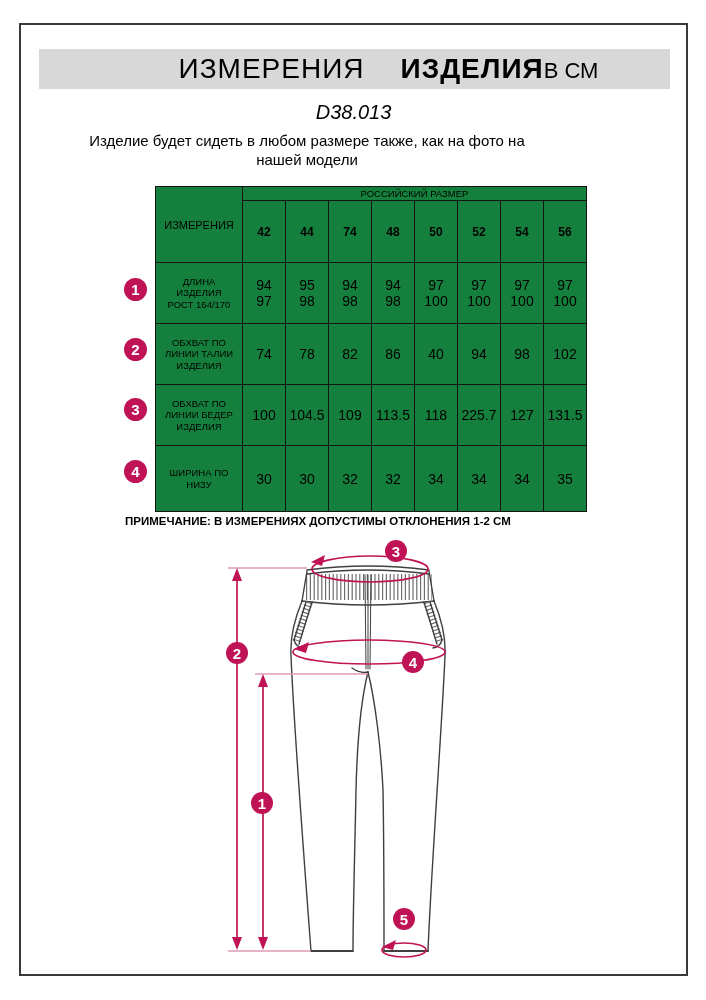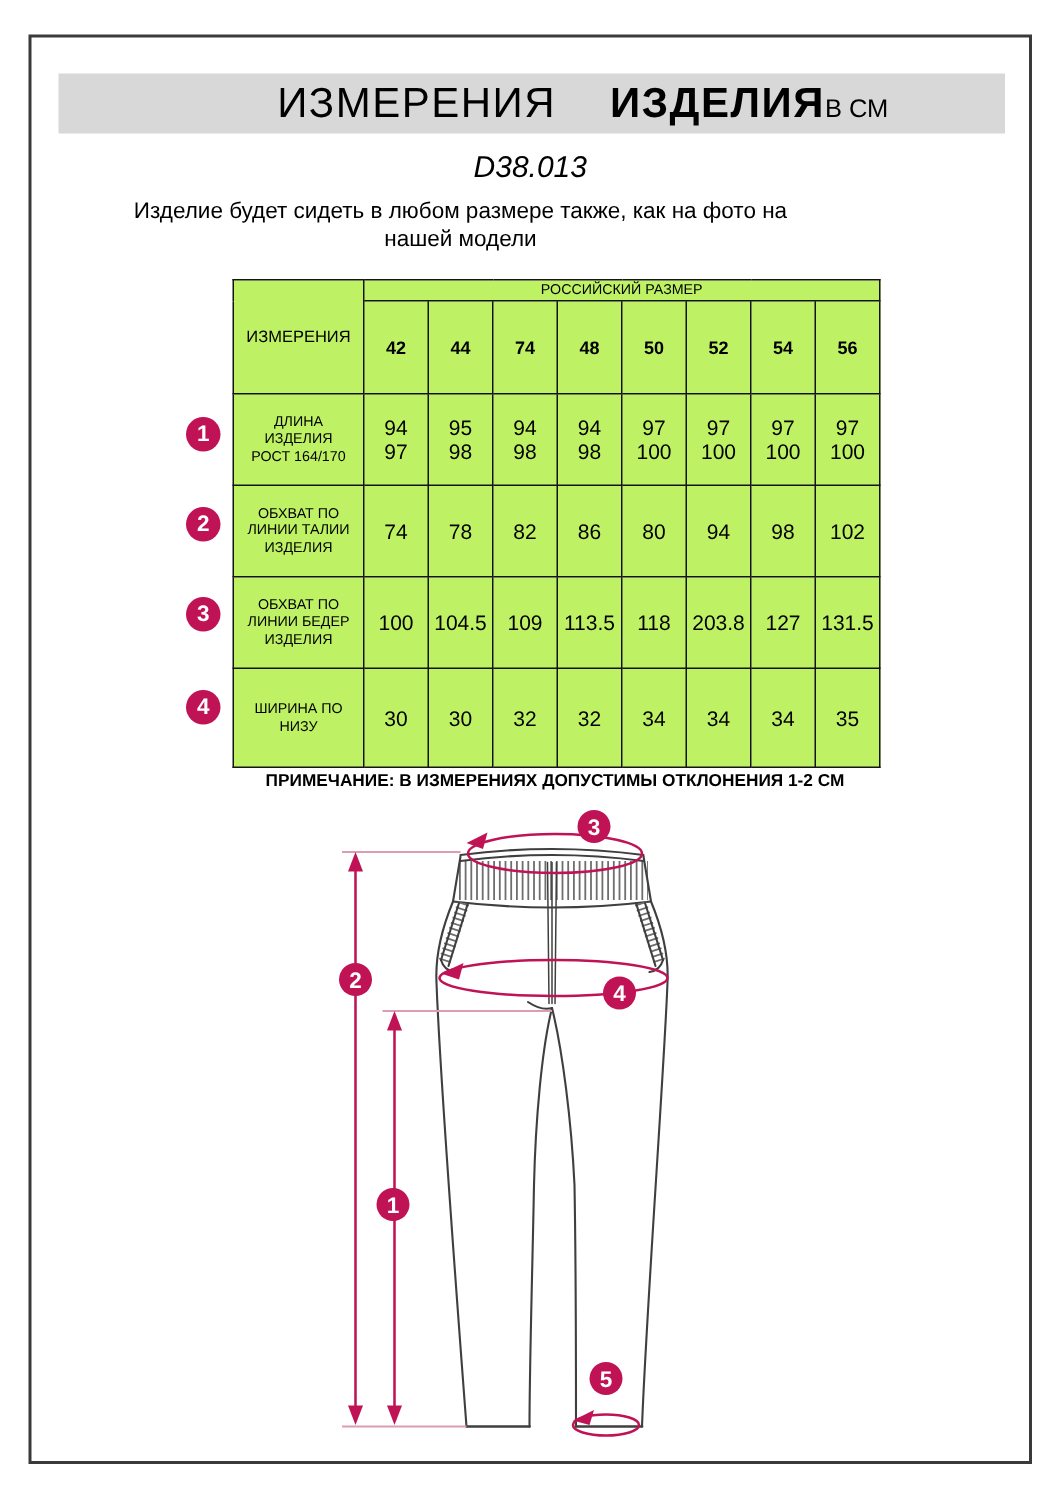--- a/index.html
+++ b/index.html
@@ -8,27 +8,27 @@
     font-family:"Liberation Sans",sans-serif;color:#000;overflow:hidden;
   }
   .frame{position:absolute;left:19px;top:23px;width:665px;height:949px;border:2px solid #3a3a3a;background:#fff;}
   .title-band{
     position:absolute;left:39px;top:49px;width:631px;height:40px;background:#d8d8d8;
     display:flex;align-items:center;justify-content:center;
   }
   .title-inner{display:flex;align-items:baseline;transform:translateX(34px);}
   .title-main{font-size:28px;letter-spacing:1px;}
   .title-bold{font-size:28px;font-weight:bold;letter-spacing:1px;margin-left:36px;}
-  .title-unit{font-size:17px;}
+  .title-unit{font-size:22px;}
   .product-code{position:absolute;left:19px;top:101px;width:669px;text-align:center;font-size:20px;font-style:italic;}
   .description{position:absolute;left:19px;top:131px;width:576px;text-align:center;font-size:15px;line-height:19px;white-space:pre-line;}
-  .note{position:absolute;left:125px;top:515px;width:490px;text-align:center;font-size:11.5px;font-weight:bold;}
+  .note{position:absolute;left:125px;top:515px;width:490px;font-size:11.5px;font-weight:bold;}
 
   table.size-table{position:absolute;left:155px;top:186px;border-collapse:collapse;table-layout:fixed;}
-  table.size-table td{border:1.5px solid #141414;text-align:center;vertical-align:middle;padding:0;background:#bef264;}
+  table.size-table td{border:1.5px solid #141414;text-align:center;vertical-align:middle;padding:0;background:#15803d;}
   td.group-hdr{font-size:9.5px;height:13px;line-height:11px;}
   td.meas-hdr{font-size:11px;}
   td.size-hdr{font-size:12px;font-weight:bold;height:61px;}
   td.row-label{font-size:9.5px;line-height:11.5px;white-space:pre-line;}
   td.val{font-size:14px;line-height:16px;white-space:pre-line;}
   tr.r1 td, tr.r2 td, tr.r3 td{height:60px;}
   tr.r4 td{height:65px;}
 
   .badge{
     position:absolute;width:23px;height:23px;border-radius:50%;background:#c01355;
@@ -105,35 +105,35 @@
 100</td>
   </tr>
   <tr class="r2">
     <td class="row-label">ОБХВАТ ПО
 ЛИНИИ ТАЛИИ
 ИЗДЕЛИЯ</td>
     <td class="val">74</td>
     <td class="val">78</td>
     <td class="val">82</td>
     <td class="val">86</td>
-    <td class="val">80</td>
+    <td class="val">40</td>
     <td class="val">94</td>
     <td class="val">98</td>
     <td class="val">102</td>
   </tr>
   <tr class="r3">
     <td class="row-label">ОБХВАТ ПО
 ЛИНИИ БЕДЕР
 ИЗДЕЛИЯ</td>
     <td class="val">100</td>
     <td class="val">104.5</td>
     <td class="val">109</td>
     <td class="val">113.5</td>
     <td class="val">118</td>
-    <td class="val">203.8</td>
+    <td class="val">225.7</td>
     <td class="val">127</td>
     <td class="val">131.5</td>
   </tr>
   <tr class="r4">
     <td class="row-label">ШИРИНА ПО
 НИЗУ</td>
     <td class="val">30</td>
     <td class="val">30</td>
     <td class="val">32</td>
     <td class="val">32</td>

